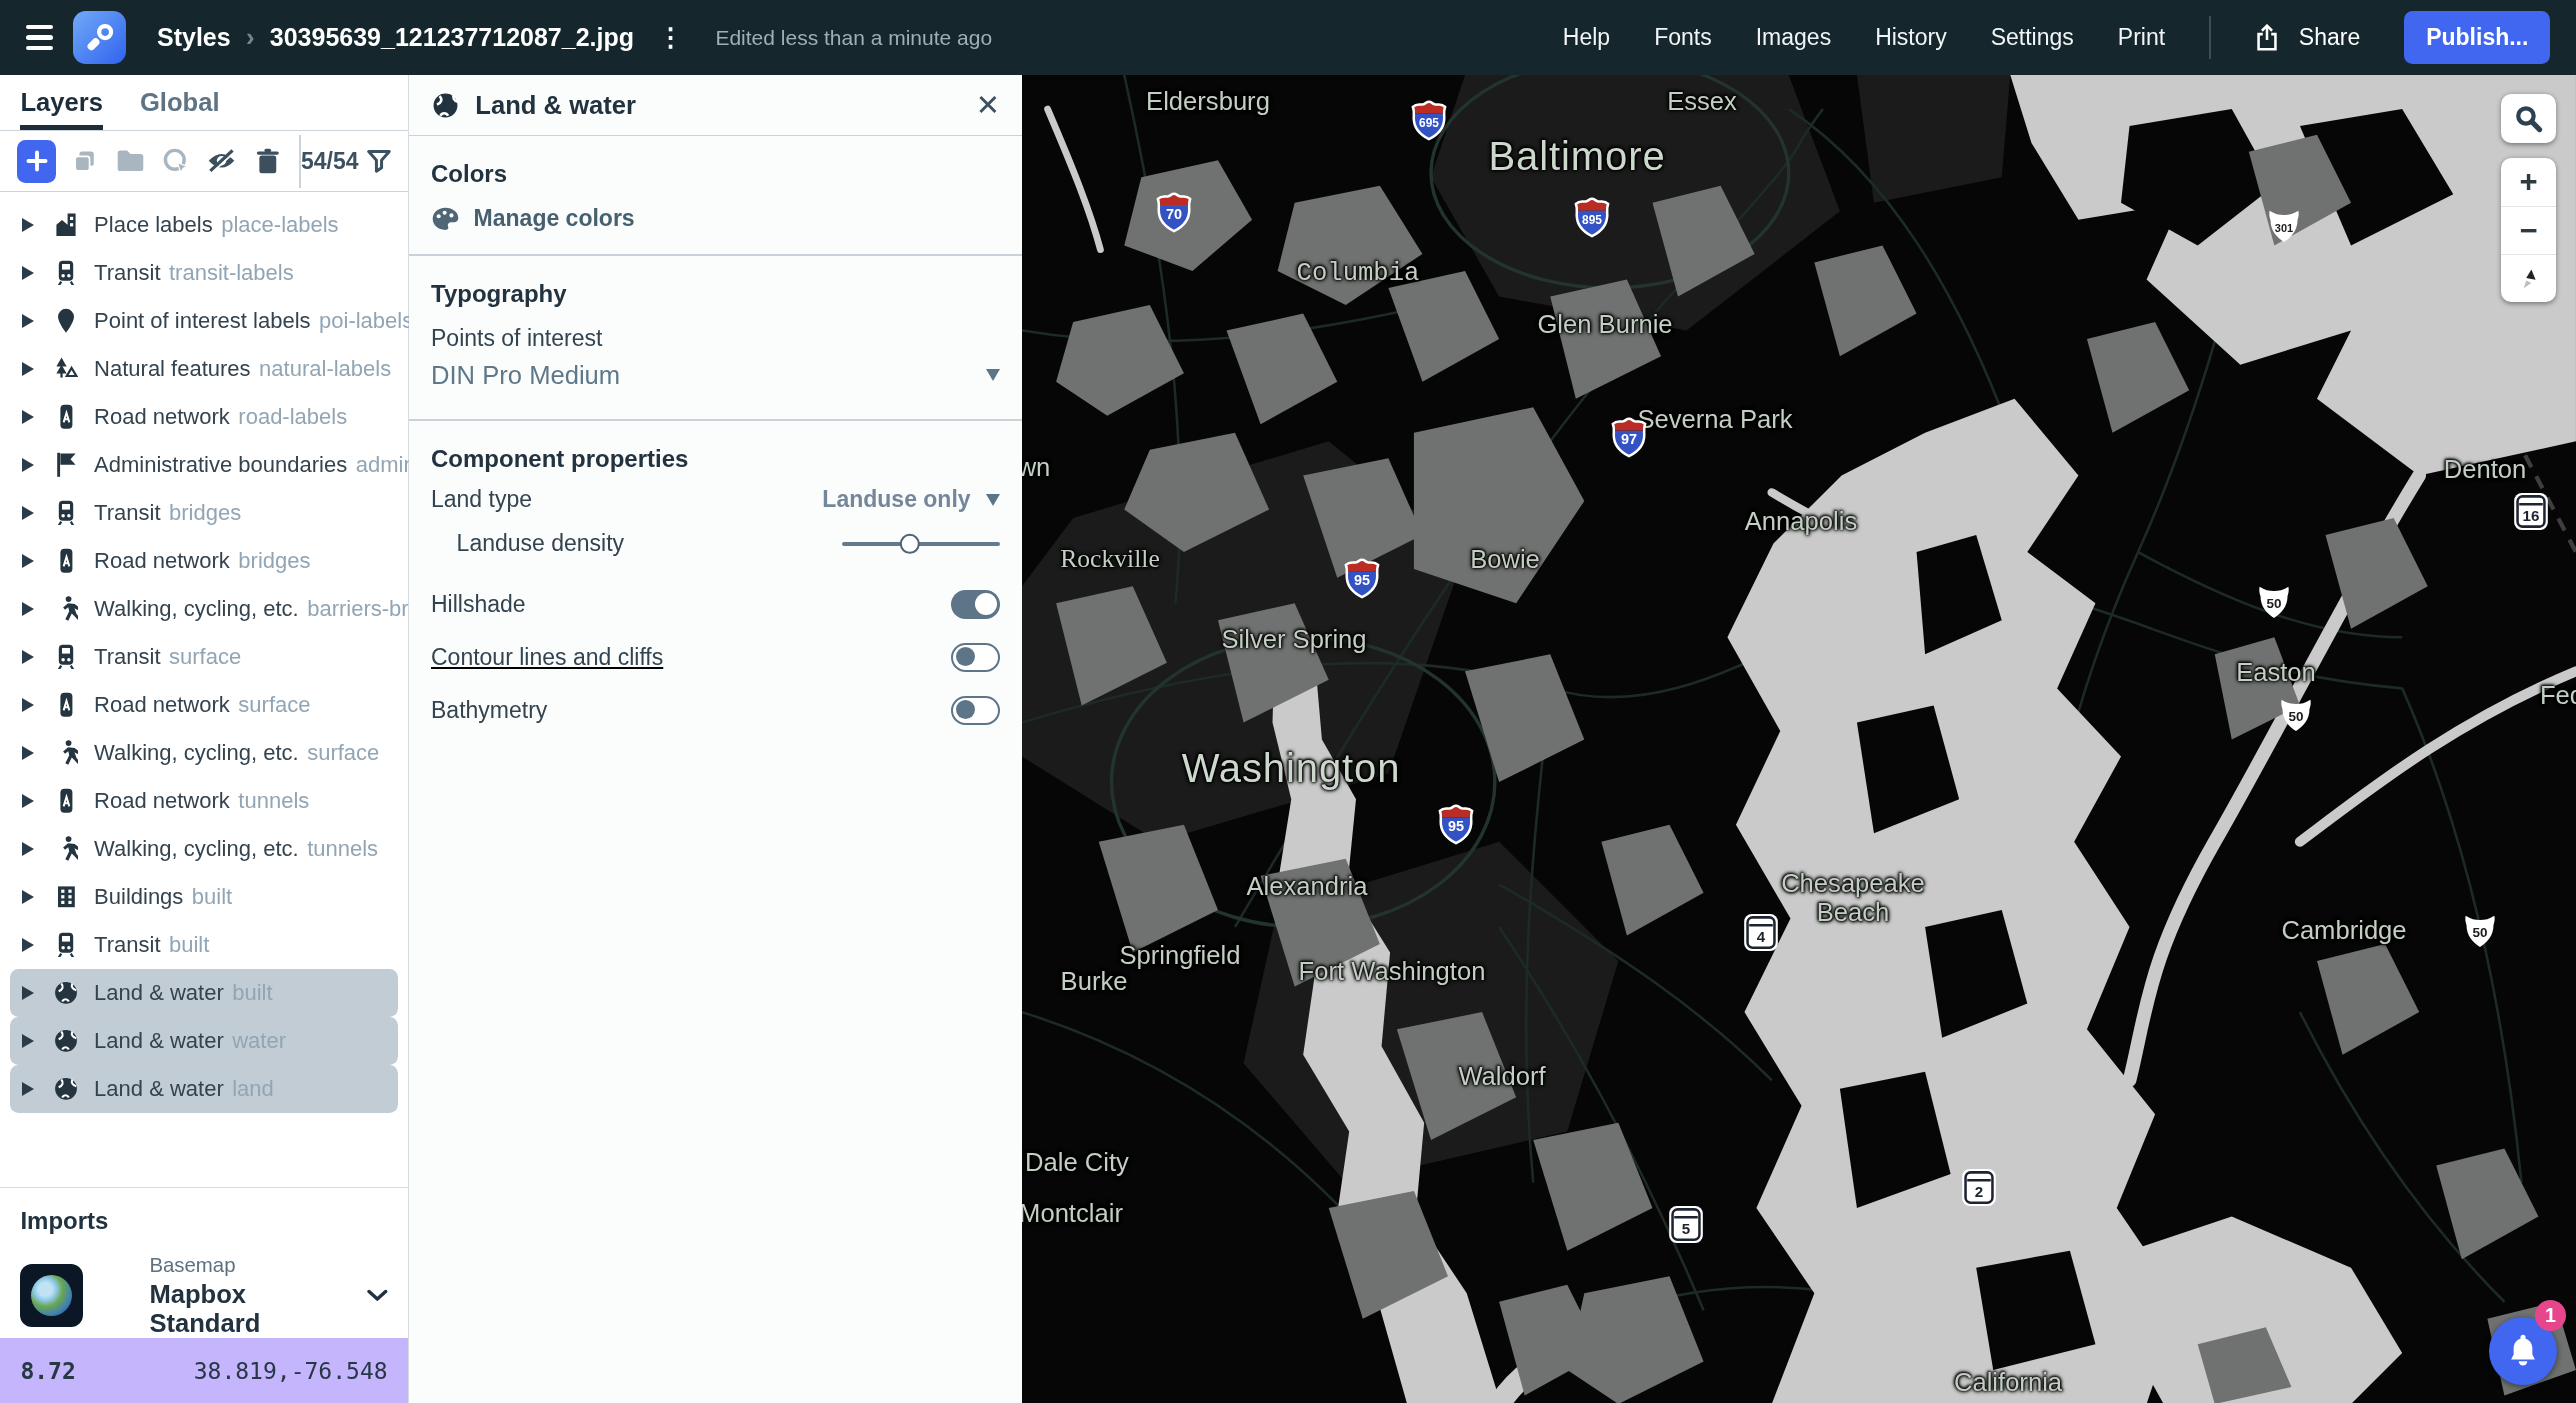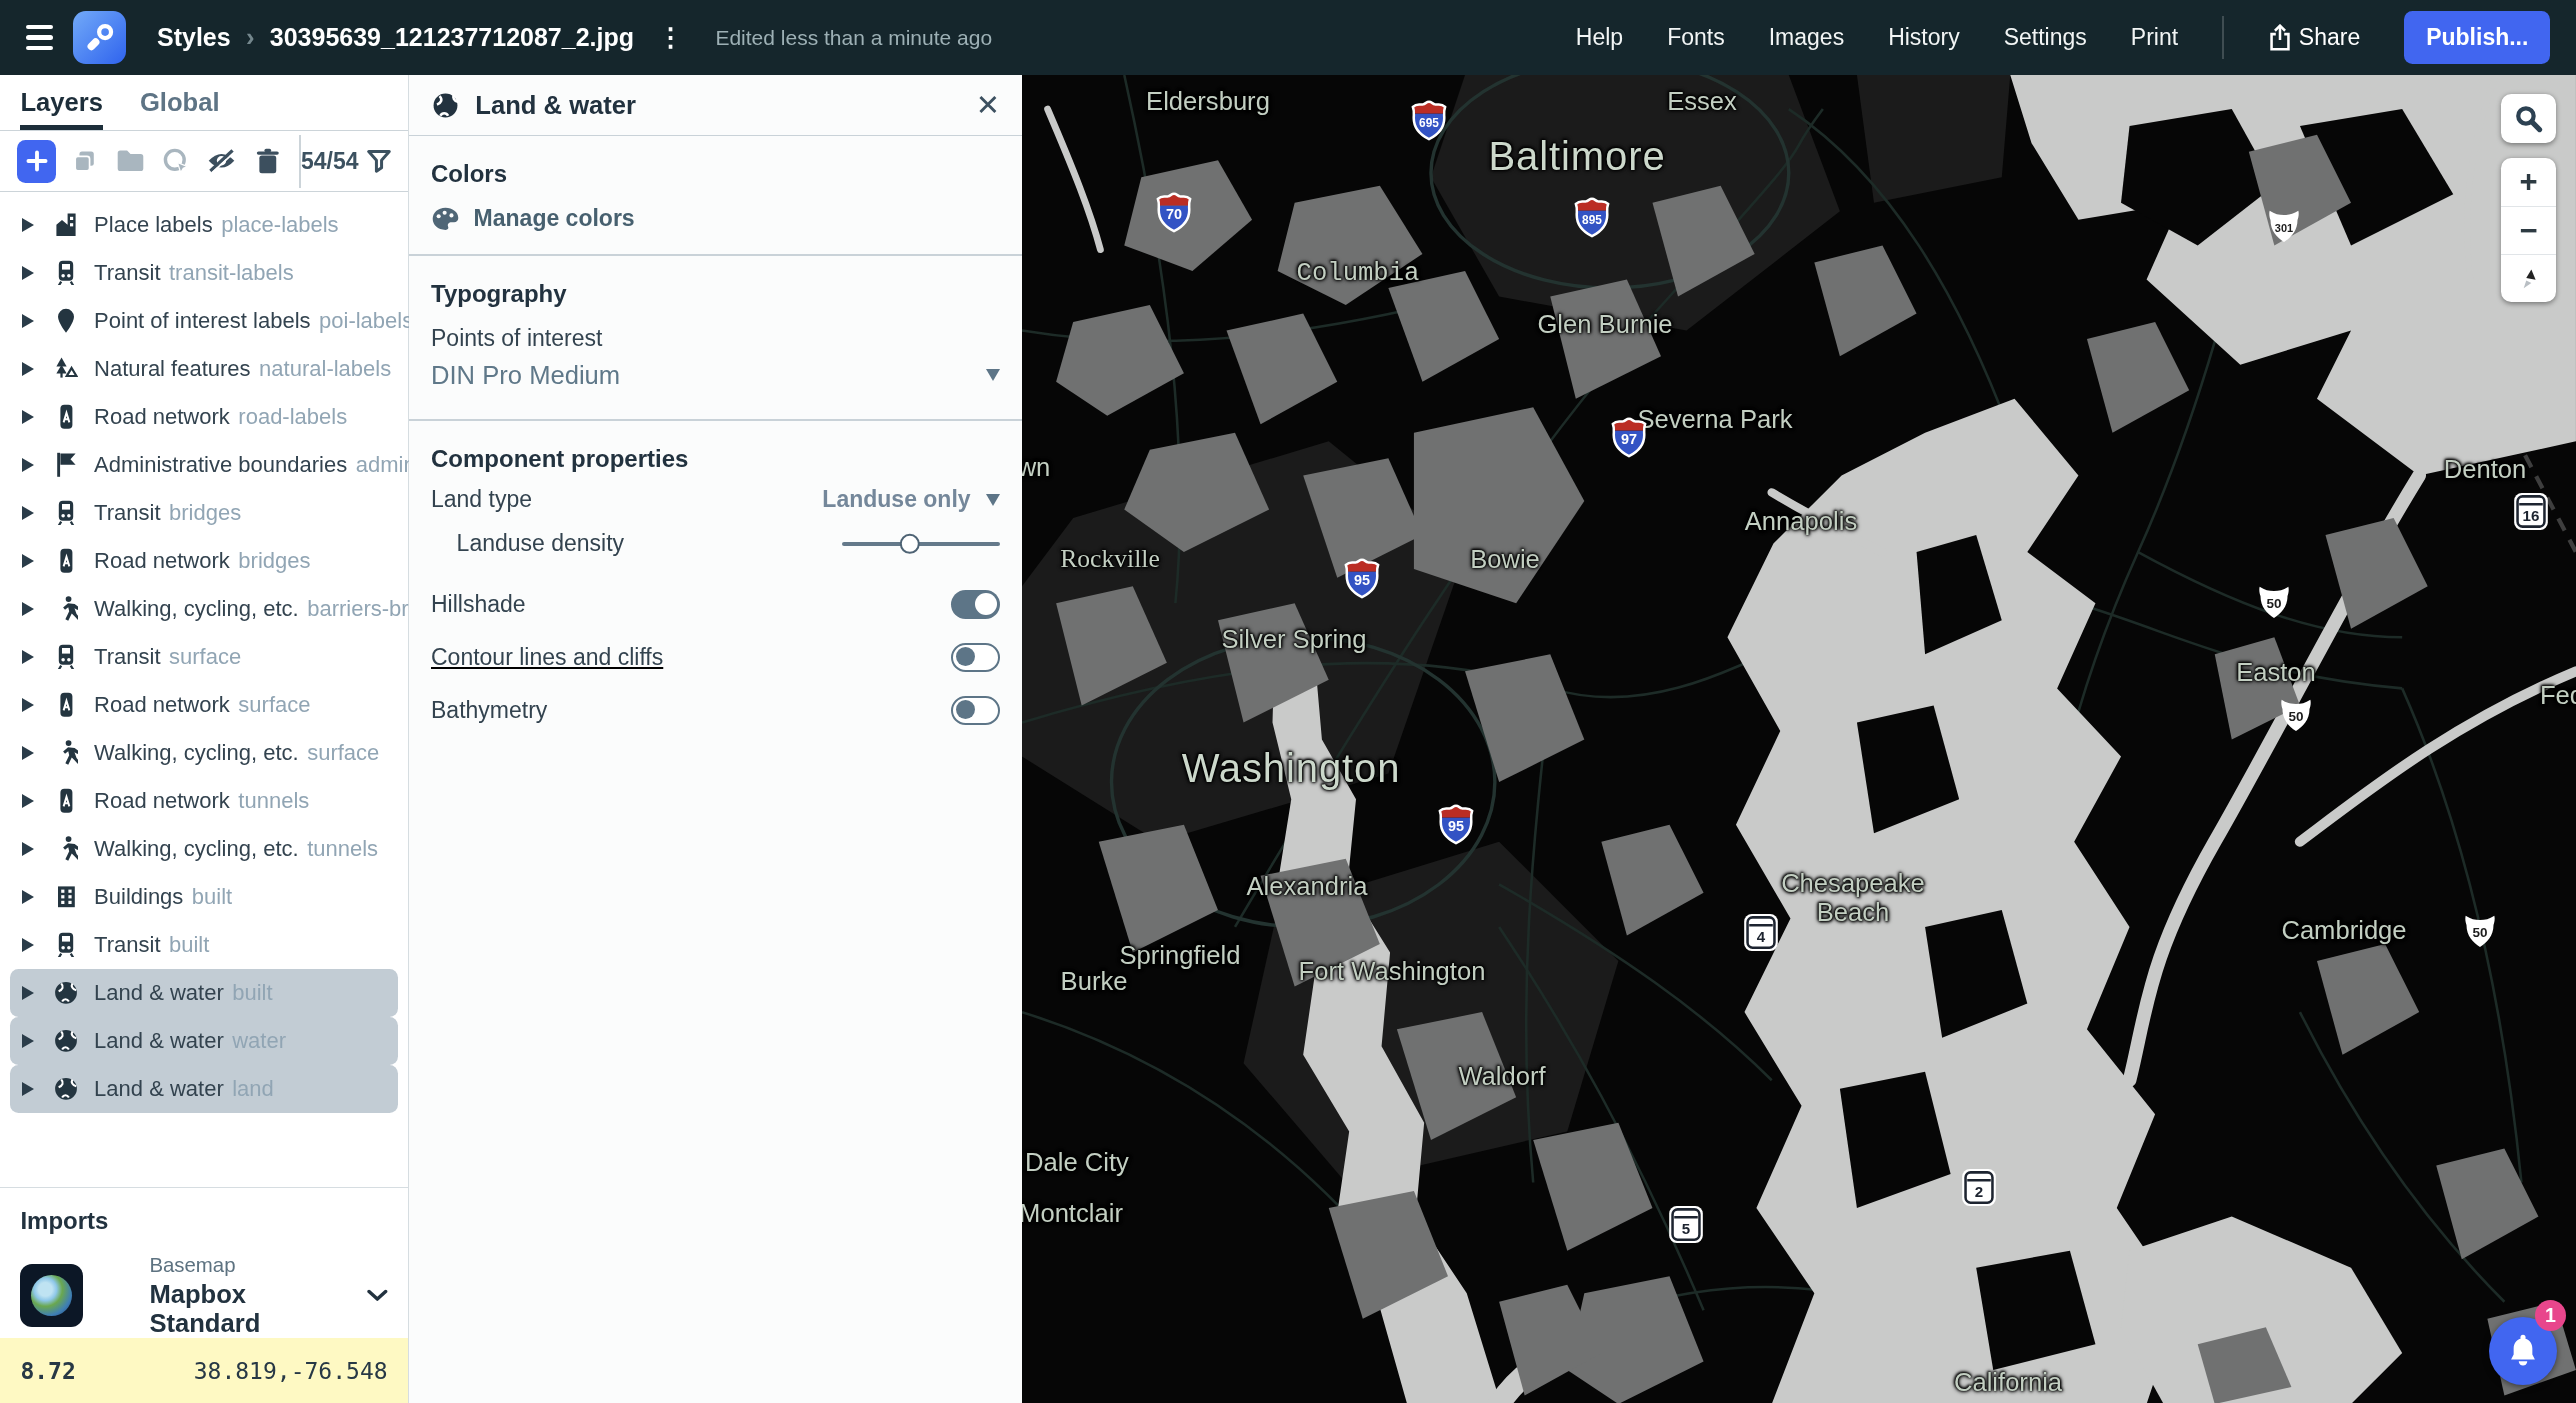--- a/index.html
+++ b/index.html
@@ -18,21 +18,21 @@
   .crumbs { display:flex; align-items:center; margin-left:31px; gap:15.3px; }
   .crumb-root, .crumb-file { color:#fff; font-size:25px; font-weight:700; }
   .crumb-sep { color:#74878d; font-size:25.6px; font-weight:700; }
   .kebab { color:#fff; font-size:25.6px; font-weight:700; letter-spacing:0;
     margin-left:8.5px; line-height:0.55; text-align:center; }
   .edited { color:#9db0b5; font-size:21px; margin-left:32px; }
   .topnav { margin-left:auto; display:flex; align-items:center; gap:44px;
     padding-right:25.6px; }
   .topnav .navitem { color:#f2f5f5; font-size:23px; cursor:pointer; }
   .top-divider { width:1.7px; height:43px; background:rgba(255,255,255,.18); }
-  .share-btn { display:flex; gap:7px; color:#fff;
+  .share-btn { display:flex; gap:20px; color:#fff;
     font-size:23px; cursor:pointer; }
   .publish-btn { background:#4166f0; color:#fff; font-size:23px; font-weight:700;
     border:none; border-radius:8.5px; padding:12.8px 22px; cursor:pointer; }
 
   
   .sidebar { position:absolute; left:0; top:75px; width:409px; height:1329px;
     background:#fff; border-right:1.7px solid #d6dde1; display:flex;
     flex-direction:column; }
   .tabs { height:56px; display:flex; align-items:flex-end; padding:0 20.4px;
     gap:37px; border-bottom:1.7px solid #ccd4d9; }
@@ -64,21 +64,21 @@
   .import-row { display:flex; align-items:center; margin-top:19px; cursor:pointer;gap:44px; }
   .import-thumb { width:63px; height:63px; border-radius:12px; background:#0c1726;
     position:relative; overflow:hidden; flex:0 0 auto; }
   .import-thumb::after { content:""; position:absolute; left:11px; top:11px;
     width:41px; height:41px; border-radius:50%;
     background:radial-gradient(circle at 35% 35%, #bfe3f2 0 18%, #8ec7e8 30%, #6aa84f 45%, #3f7fb5 70%, #1d3a66 100%); }
   .import-meta { margin-left:22px; }
   .import-kind { font-size:20.4px; color:#5d7280; }
   .import-name { font-size:25.6px; font-weight:700; color:#22323f; margin-top:3.4px; }
   .import-chevron { margin-left:auto; }
-  .statusbar { height:66px; background:#fef9c3; display:flex; align-items:center;
+  .statusbar { height:66px; background:#c4b5fd; display:flex; align-items:center;
     justify-content:space-between; padding:0 20.4px;
     font-family:"DejaVu Sans Mono", monospace; color:#273845; font-size:23px; }
   .status-zoom { font-weight:700; }
 
   
   .panel { position:absolute; left:409px; top:75px; width:613px; height:1329px;
     background:#fbfcfc; }
   .panel-head { height:61px; display:flex; align-items:center; padding:0 22px;
     border-bottom:1.7px solid #c9d2d8; }
   .panel-title { font-size:25.6px; font-weight:700; color:#22323f; margin-left:15.3px; }

